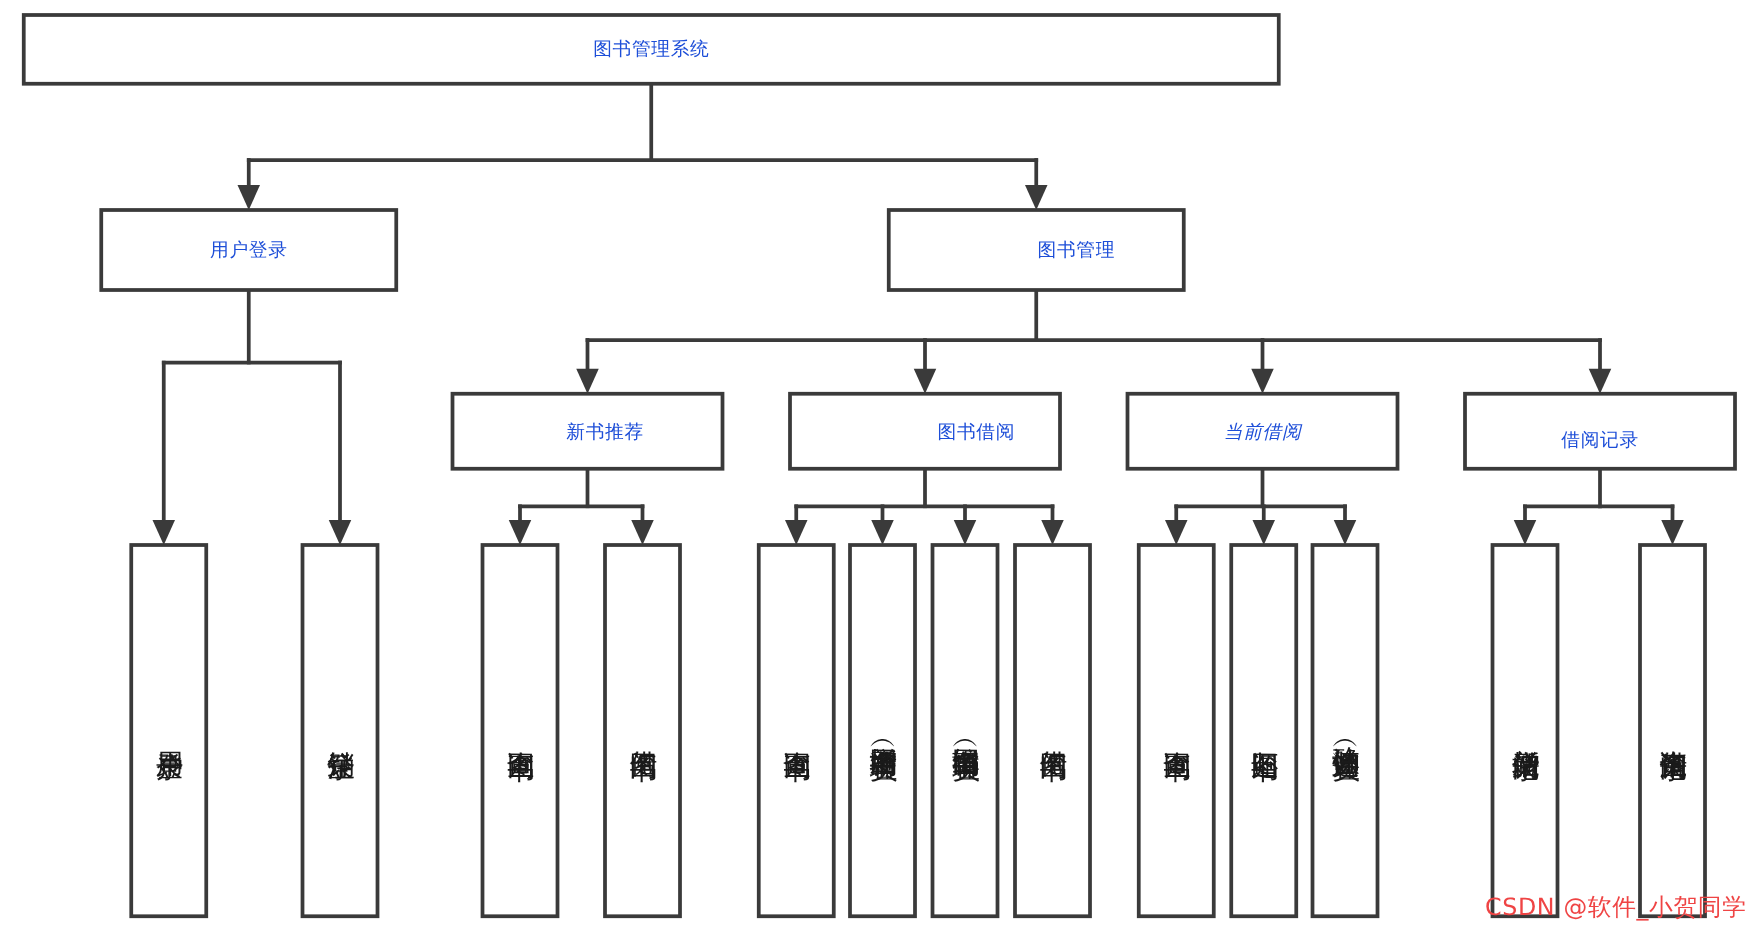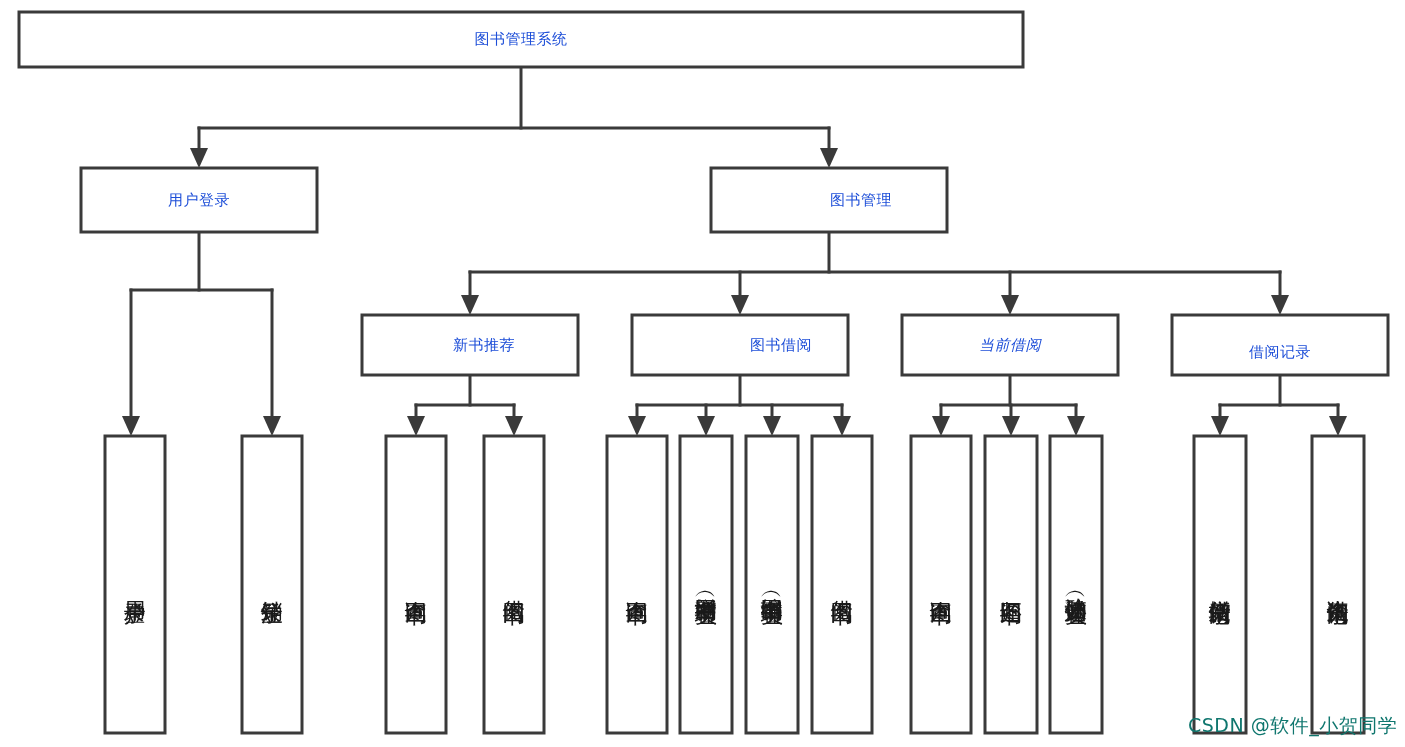--- a/index.html
+++ b/index.html
@@ -66,21 +66,21 @@
     text-orientation: upright;
     letter-spacing: 1px;
     white-space: nowrap;
     pointer-events: none;
   }
   .watermark {
     position: absolute;
     left: 1188px;
     top: 713px;
     font-size: 19px;
-    color: #0f766e;
+    color: #ef4444;
     letter-spacing: 0.5px;
     white-space: nowrap;
     pointer-events: none;
   }
 </style>
 </head>
 <body>
 
 <div id="diagram-root">
 

